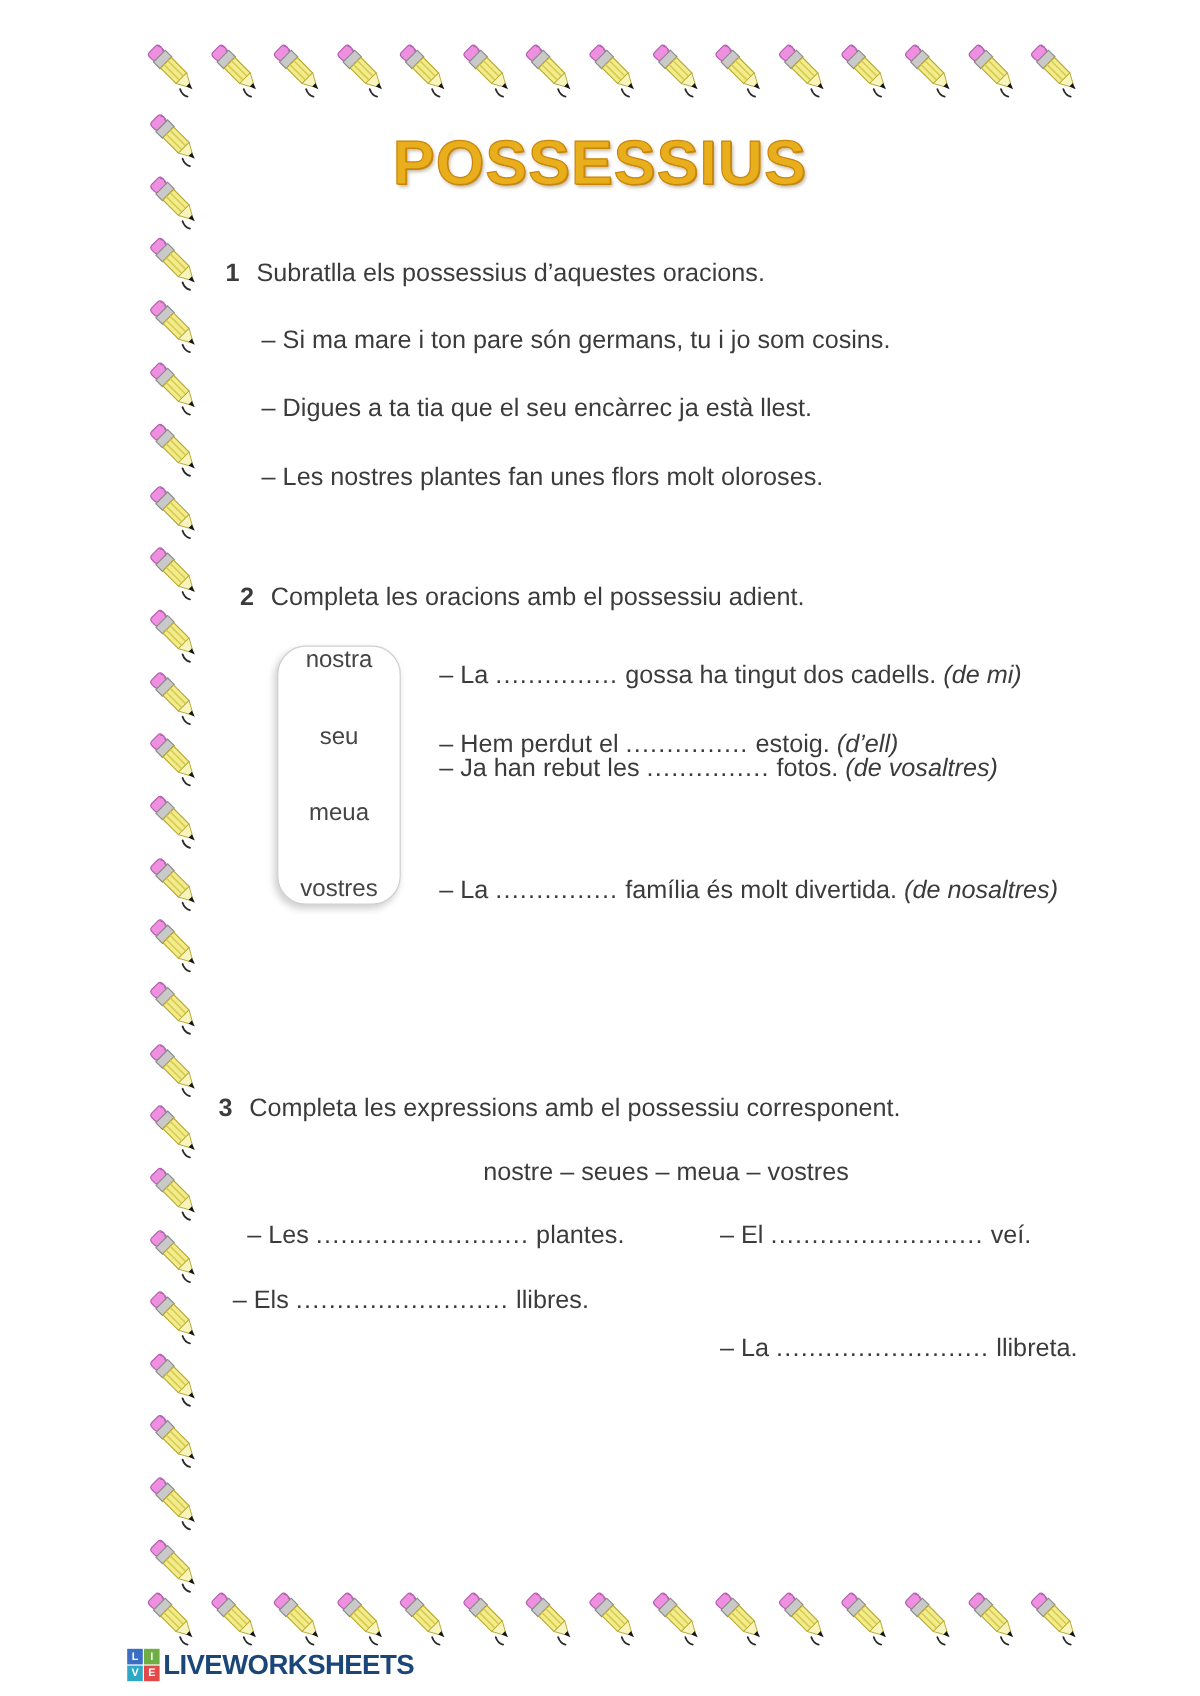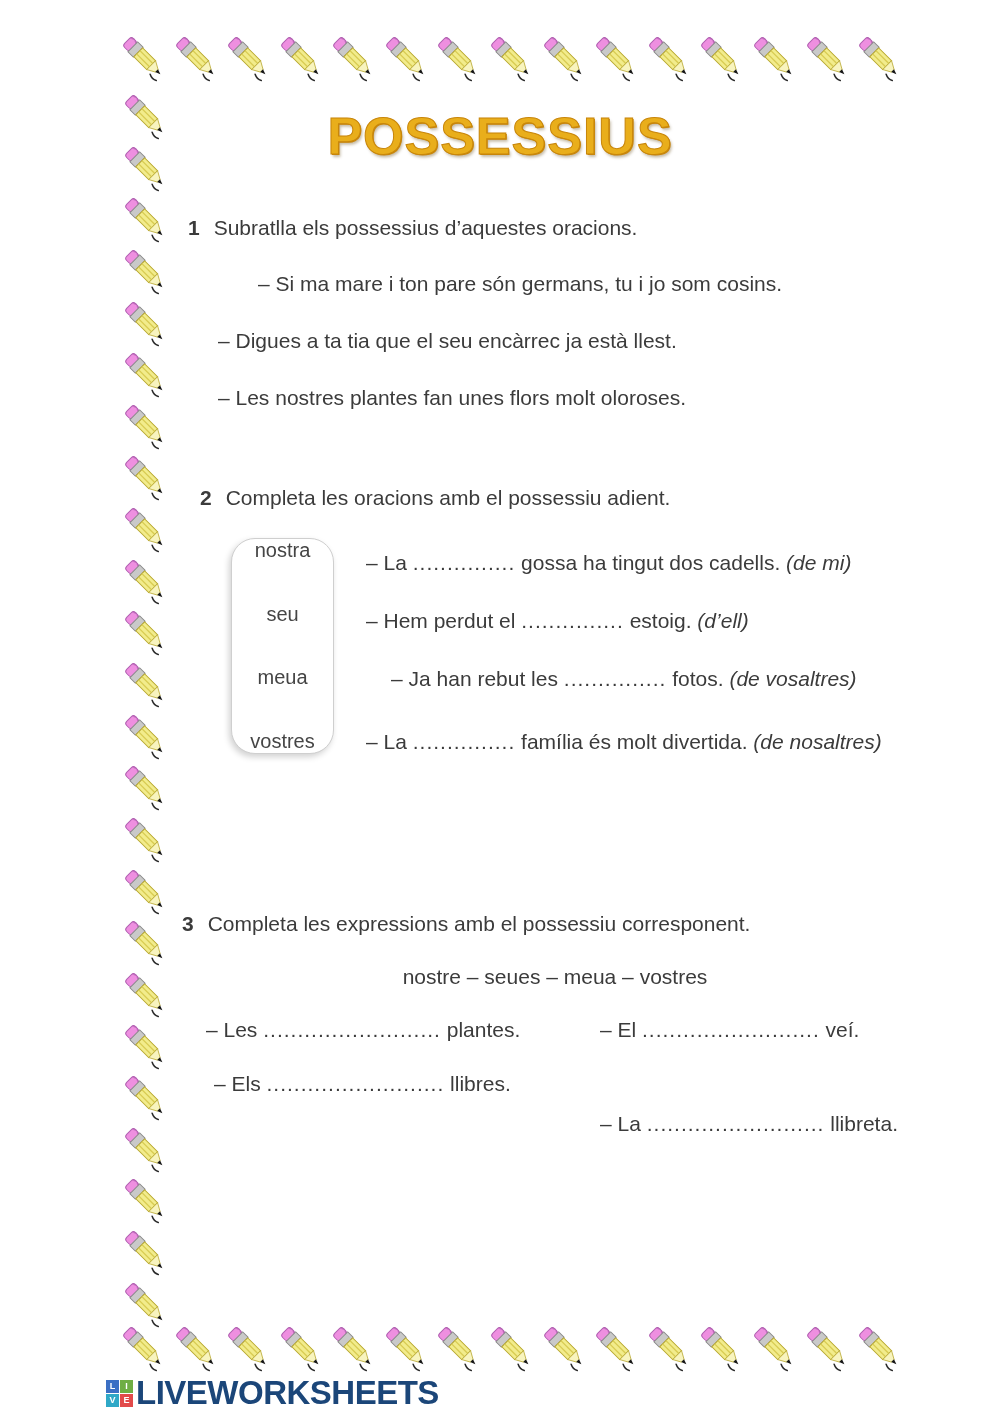--- a/index.html
+++ b/index.html
@@ -25,44 +25,44 @@
     text-shadow:1px 1px 0 var(--title-outline,#C8860B),2px 3px 3px rgba(90,60,0,.35);
   }
   
   .ex-heading{position:absolute;font-size:21px;display:flex;gap:14px;}
   .ex-heading .num{font-weight:bold;}
   #ex1-heading{left:98px;top:216px;}
   #ex2-heading{left:110px;top:486px;}
   #ex3-heading{left:92px;top:912px;}
   
   .sentence{position:absolute;left:128px;font-size:21px;white-space:nowrap;}
-  #s1{top:272px;margin-left:40px;} #s2{top:329px;} #s3{top:386px;}
+  #s1{top:272px;} #s2{top:329px;} #s3{top:386px;}
   
   .word-box{
     position:absolute;left:141px;top:538px;width:101px;height:214px;
     border:1.5px solid var(--box-border,#cfcfcf);border-radius:24px;
     box-shadow:-2px 3px 6px rgba(0,0,0,.18);
     display:flex;flex-direction:column;justify-content:space-around;
     align-items:center;font-size:20px;color:#454545;background:#fff;gap:40px;
   }
   
   .ex2-item{position:absolute;left:276px;font-size:21px;white-space:nowrap;}
-  #e2i0{top:551px;} #e2i1{top:609px;} #e2i2{top:667px;margin-left:25px;} #e2i3{top:730px;}
+  #e2i0{top:551px;} #e2i1{top:609px;} #e2i2{top:629px;} #e2i3{top:730px;}
   .hint{font-style:italic;}
   .dots{letter-spacing:1px;color:#3b3b3b;}
   
   .word-bank{position:absolute;left:100px;top:965px;width:730px;text-align:center;font-size:21px;}
   .ex3-item{position:absolute;font-size:21px;white-space:nowrap;}
   #e3i0{left:116px;top:1018px;} #e3i1{left:510px;top:1018px;}
-  #e3i2{left:124px;top:1072px;} #e3i3{left:510px;top:1112px;}
+  #e3i2{left:104px;top:1072px;} #e3i3{left:510px;top:1112px;}
   
   .footer{position:absolute;left:16px;top:1374px;display:flex;align-items:center;}
   .logo-grid{display:grid;grid-template-columns:13px 13px;grid-template-rows:13px 13px;gap:1px;margin-right:3px;}
   .logo-cell{display:flex;align-items:center;justify-content:center;color:#fff;font-size:9px;font-weight:bold;line-height:1;}
-  .brand{font-size:33px;font-weight:bold;letter-spacing:-0.5px;color:var(--brand-navy,#1B4679);}
+  .brand{font-size:23px;font-weight:bold;letter-spacing:-0.5px;color:var(--brand-navy,#1B4679);}
 </style>
 </head>
 <body>
 
 <svg width="0" height="0" style="position:absolute">
   <defs>
     <g id="pencil-shape">
       <g transform="rotate(45 26 26)">
         <rect x="2.5" y="19.5" width="9" height="13" rx="3" fill="#EE8FE0" stroke="#B05FB0" stroke-width="1"></rect>
         <path d="M4 21 l3 -2 M8 20 l3 1" stroke="#B05FB0" stroke-width="0.8" fill="none"></path>

